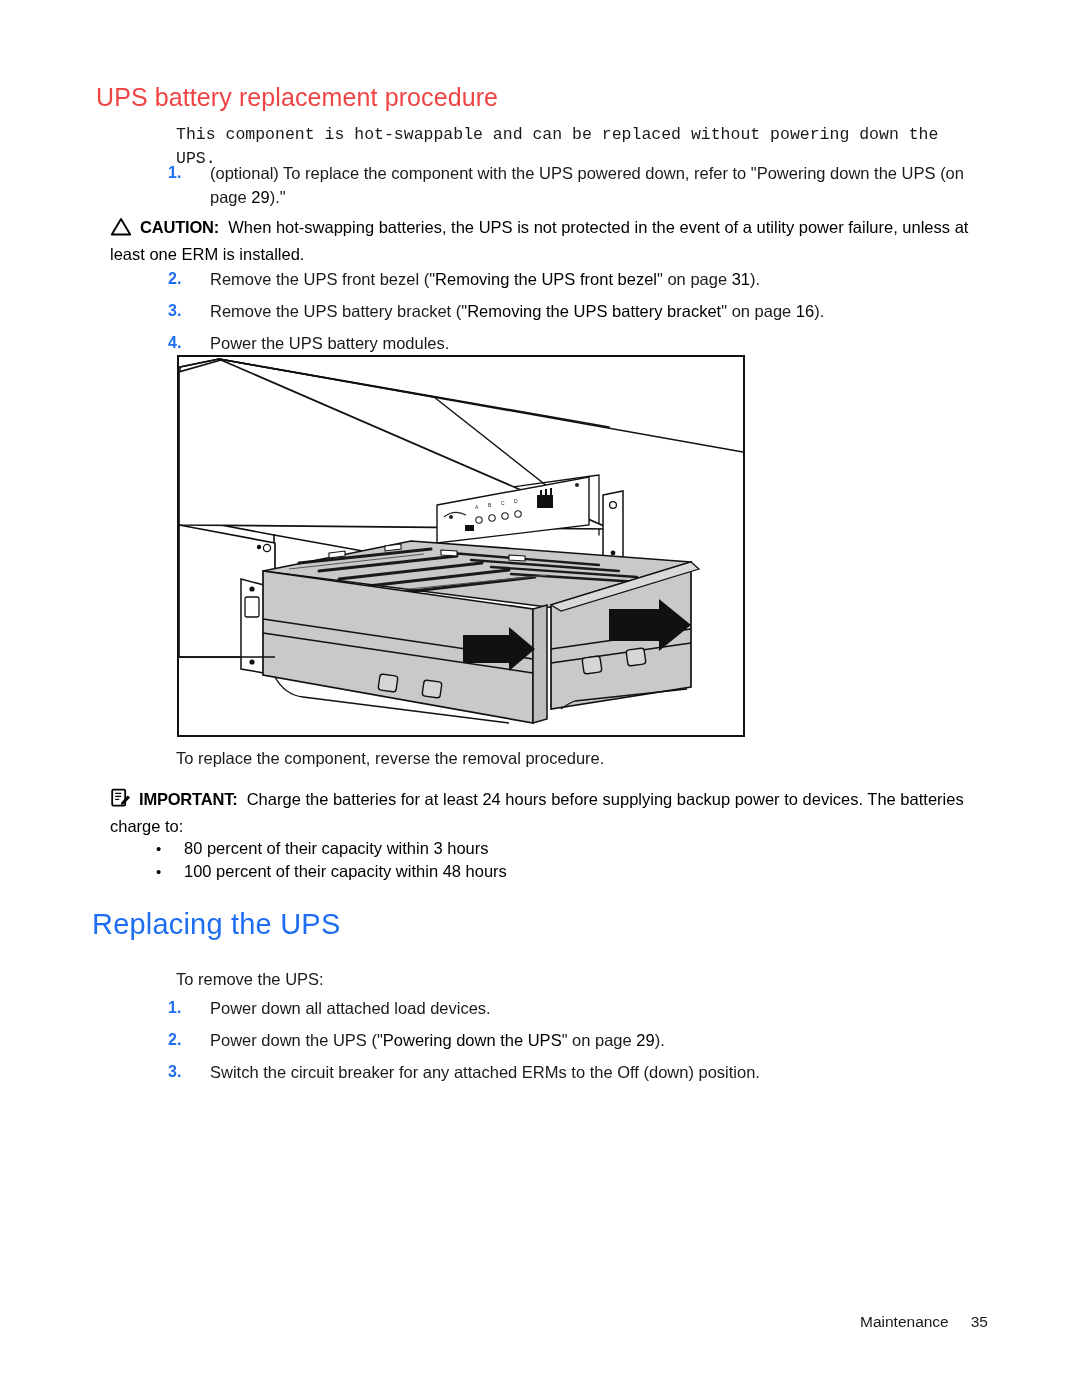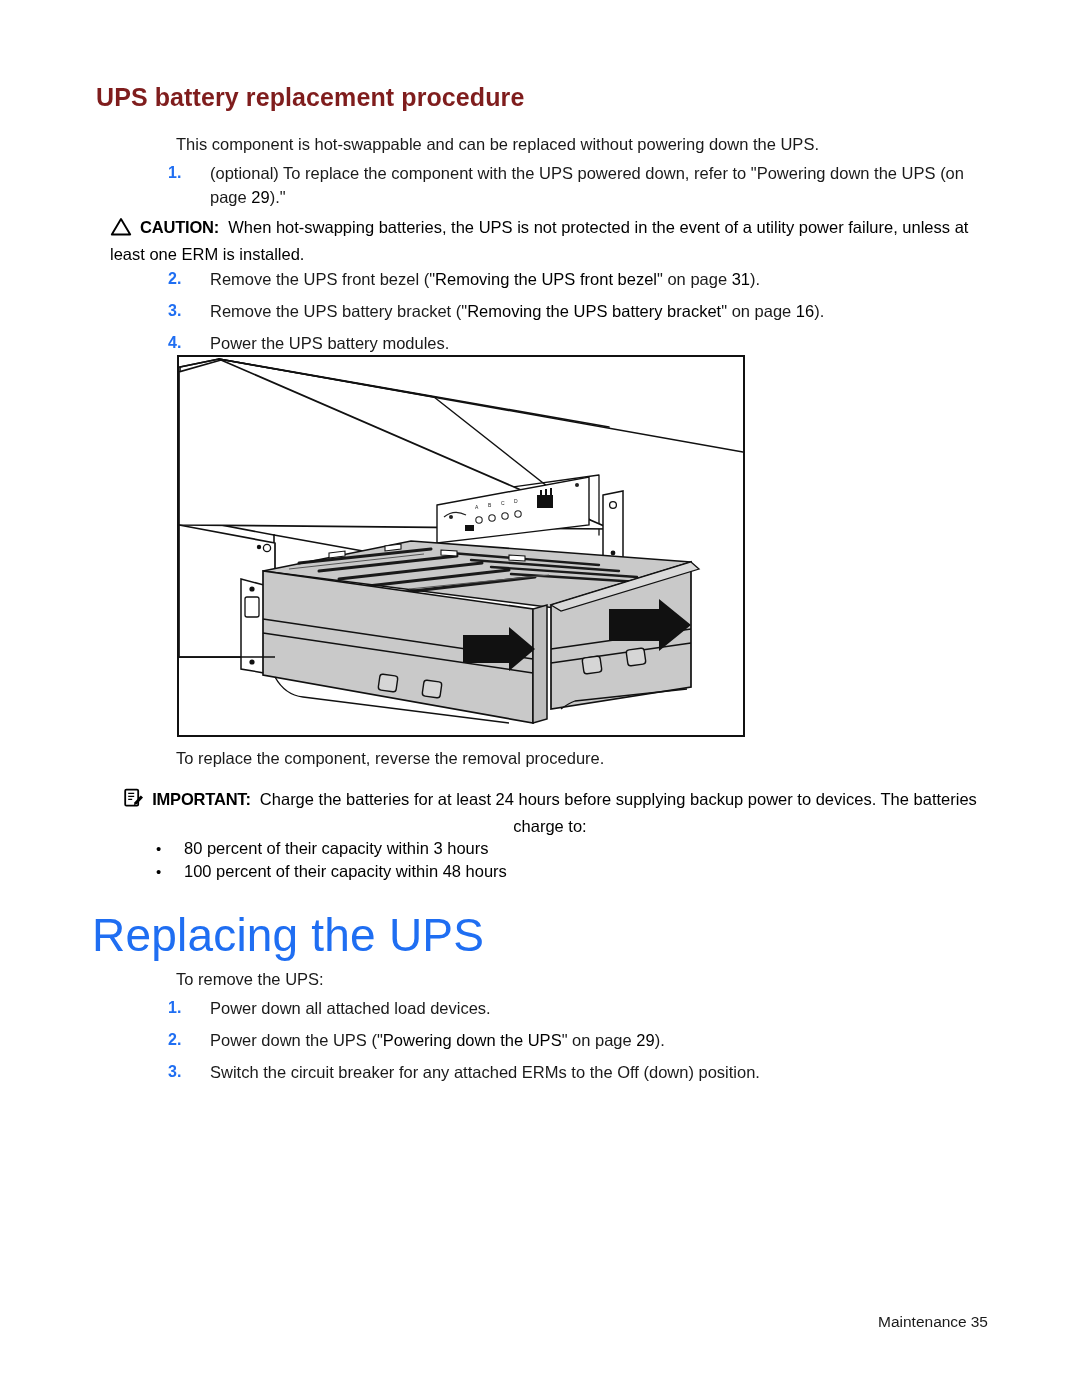--- a/index.html
+++ b/index.html
@@ -19,30 +19,30 @@
     position: absolute;
     inset: 0;
   }
 
   
   .h2 {
     position: absolute;
     left: 96px;
     top: 83px;
     font-size: 25px;
-    font-weight: 700;
+    font-weight: 400;
     letter-spacing: 0.1px;
-    color: #7f1d1d;
+    color: #ef4444;
     white-space: nowrap;
   }
   .h1 {
     position: absolute;
     left: 92px;
     top: 908px;
-    font-size: 46px;
+    font-size: 29px;
     font-weight: 400;
     letter-spacing: 0.2px;
     color: #1f6ef2;
     white-space: nowrap;
   }
 
   
   .para {
     position: absolute;
     font-size: 16.5px;
@@ -138,30 +138,30 @@
 
   
   .footer {
     position: absolute;
     right: 92px;
     top: 1313px;
     font-size: 15.5px;
     color: #1a1a1a;
     white-space: nowrap;
   }
-  .footer .pg { margin-left: 4px; }
+  .footer .pg { margin-left: 22px; }
 </style>
 </head>
 <body>
 
 <div class="page">
 
   <div class="h2">UPS battery replacement procedure</div>
 
-  <div class="para indent" style="top:132px;">This component is hot-swappable and can be replaced without powering down the UPS.</div>
+  <div class="para indent" style="top:123px;font-family:Liberation Mono, monospace;">This component is hot-swappable and can be replaced without powering down the UPS.</div>
 
   <div class="olist" style="top:161px;">
     <div class="li">
       <span class="num">1.</span>
       <span class="txt"><span>(optional) To replace the component with the UPS powered down, refer to "Powering down the UPS (on page </span><span class="lnk">29</span><span>)."</span></span>
     </div>
   </div>
 
   <div class="notice" style="top:215px;">
     <span class="nbody">
@@ -333,21 +333,21 @@
       </g>
 
       <g stroke="#111" stroke-width="1.5" fill="none">
         <path d="M 0 300 L 96 300"></path>
       </g>
     </svg>
   </div>
 
   <div class="para indent" style="top:746px;">To replace the component, reverse the removal procedure.</div>
 
-  <div class="notice" style="top:787px;text-align:center;">
+  <div class="notice" style="top:787px;">
     <span class="nbody">
       <span class="ico">
         <svg width="21" height="21" viewBox="0 0 21 21" aria-hidden="true">
           <rect x="2.2" y="2.6" width="13" height="16" rx="1.2" fill="none" stroke="#000" stroke-width="1.8"></rect>
           <path d="M5.2 6.4 h6 M5.2 9.4 h6 M5.2 12.4 h4" stroke="#000" stroke-width="1.4" fill="none"></path>
           <path d="M11.5 15.2 L17.8 8.4 L20 10.4 L13.7 17.2 L10.9 18 Z" fill="#000"></path>
         </svg>
       </span><span class="label">IMPORTANT:</span>&nbsp;&nbsp;<span>Charge the batteries for at least 24 hours before supplying backup power to devices. The batteries charge to:</span>
     </span>
   </div>

